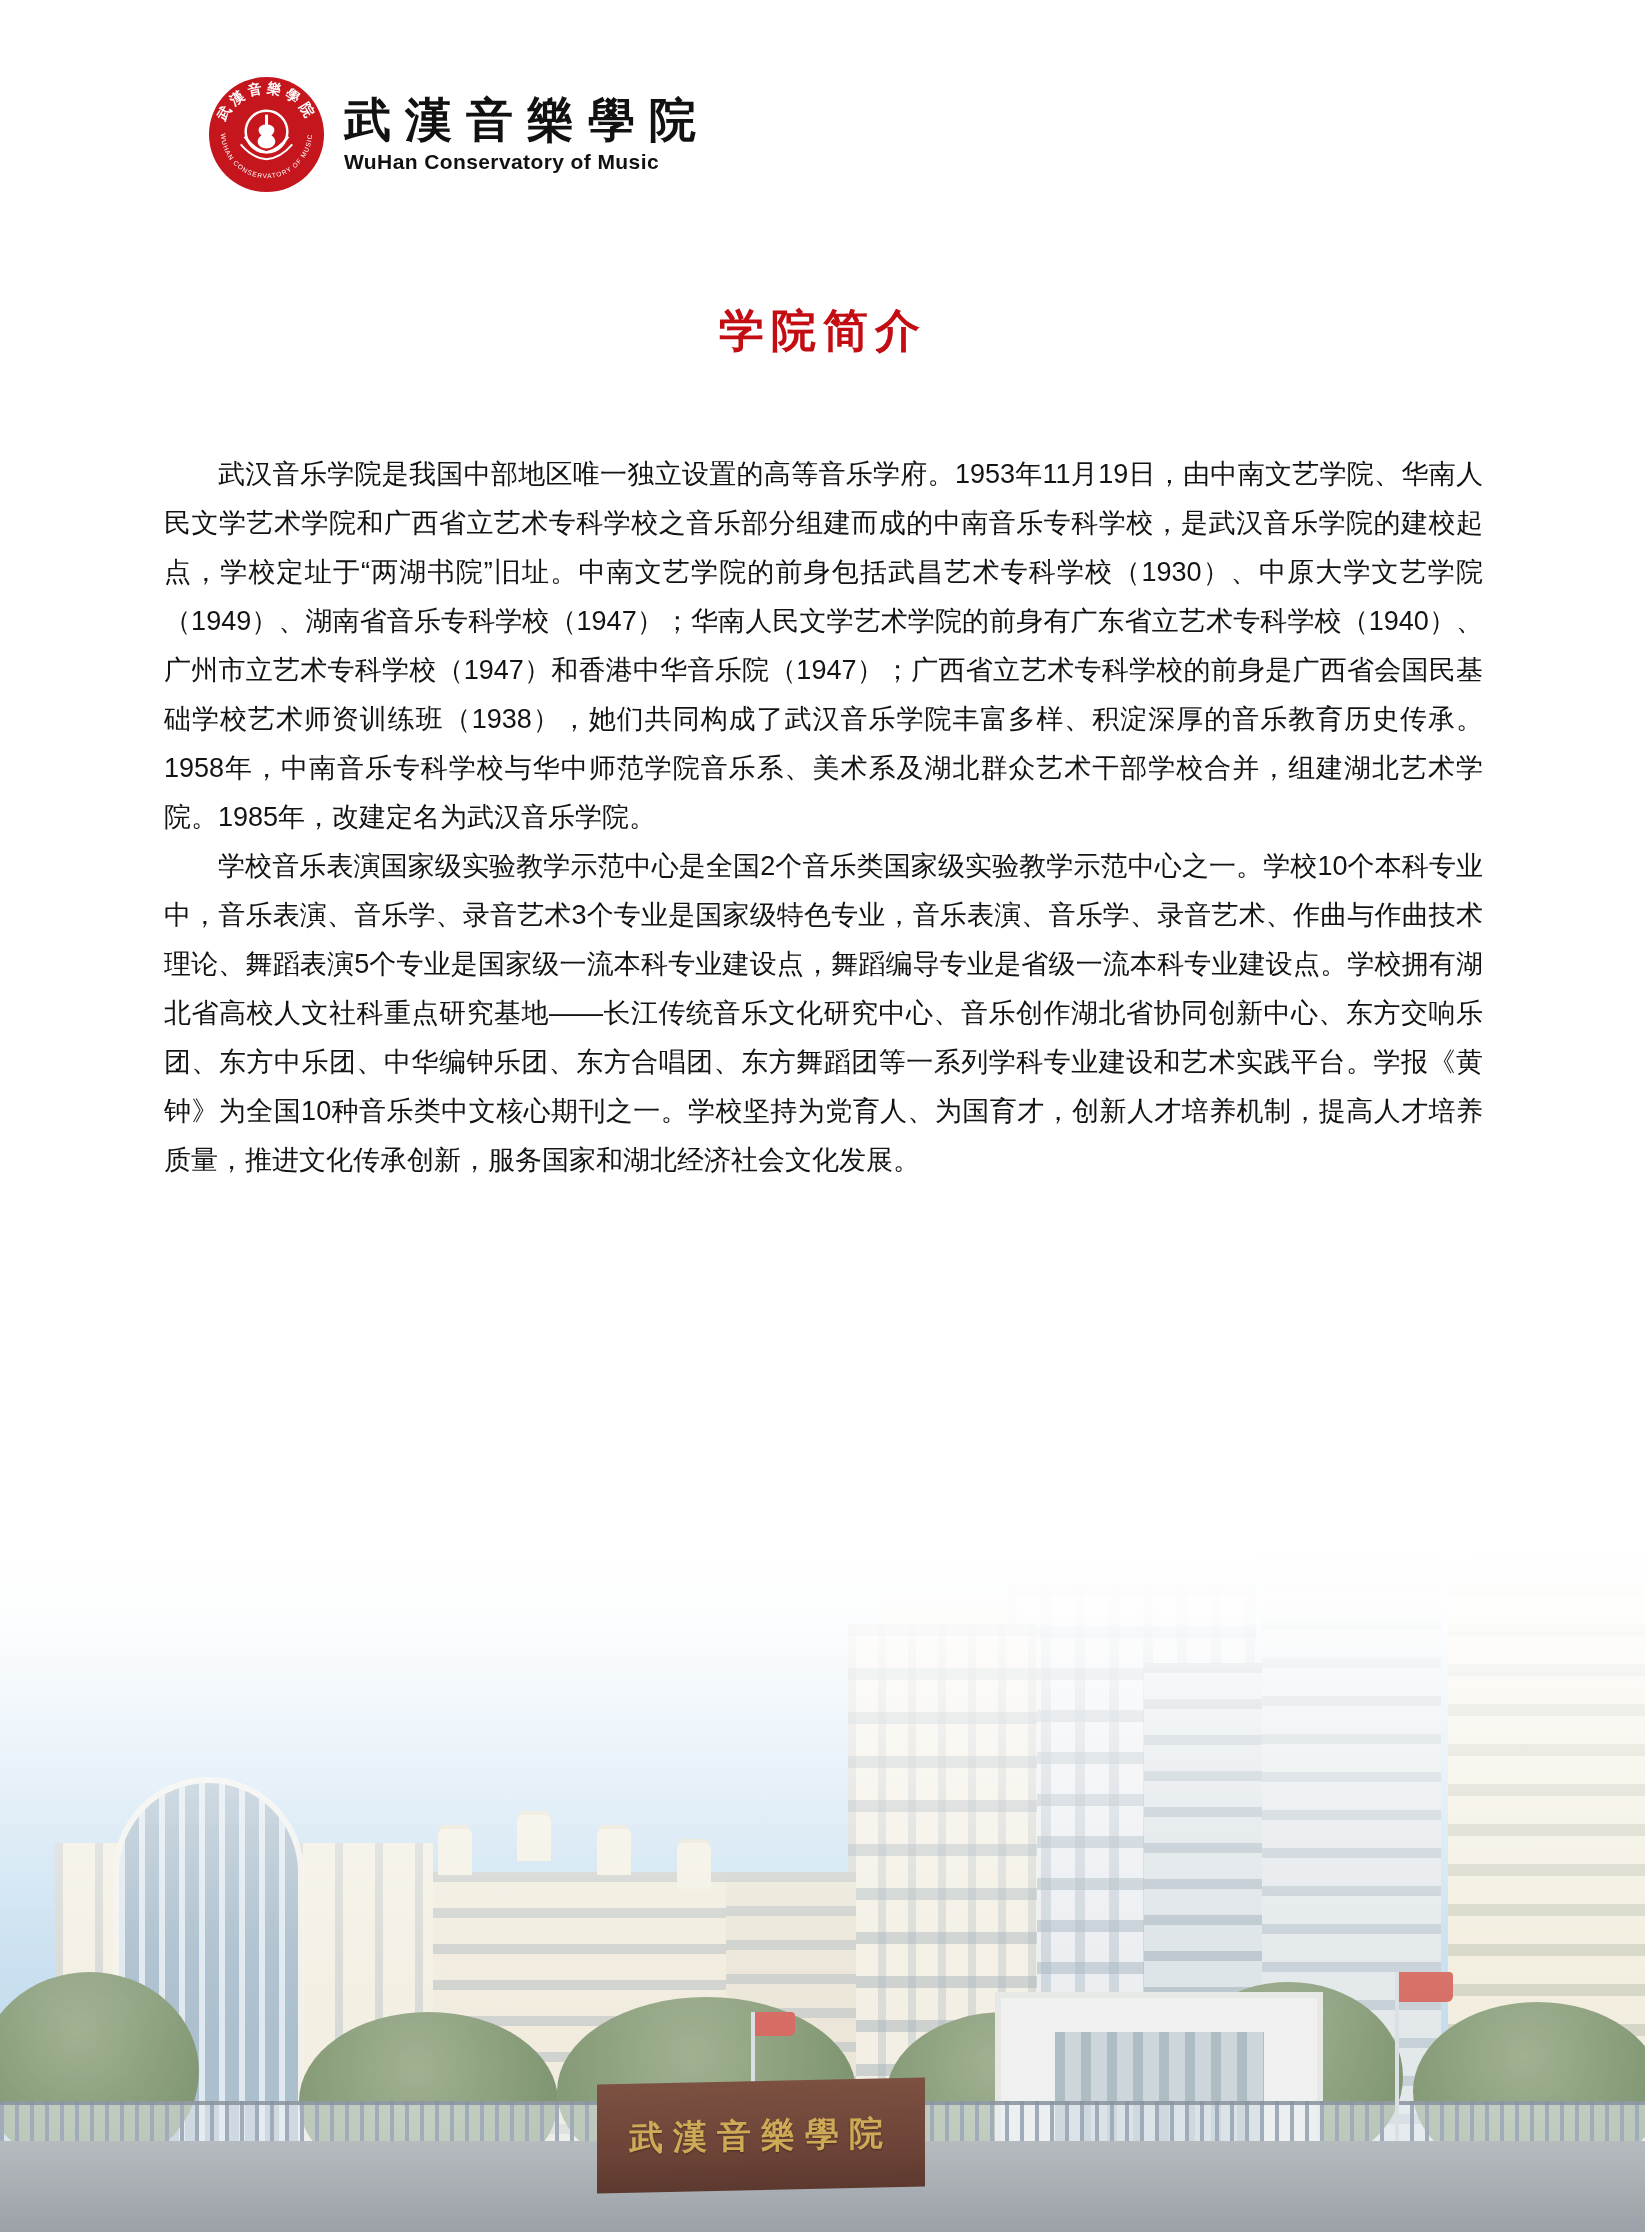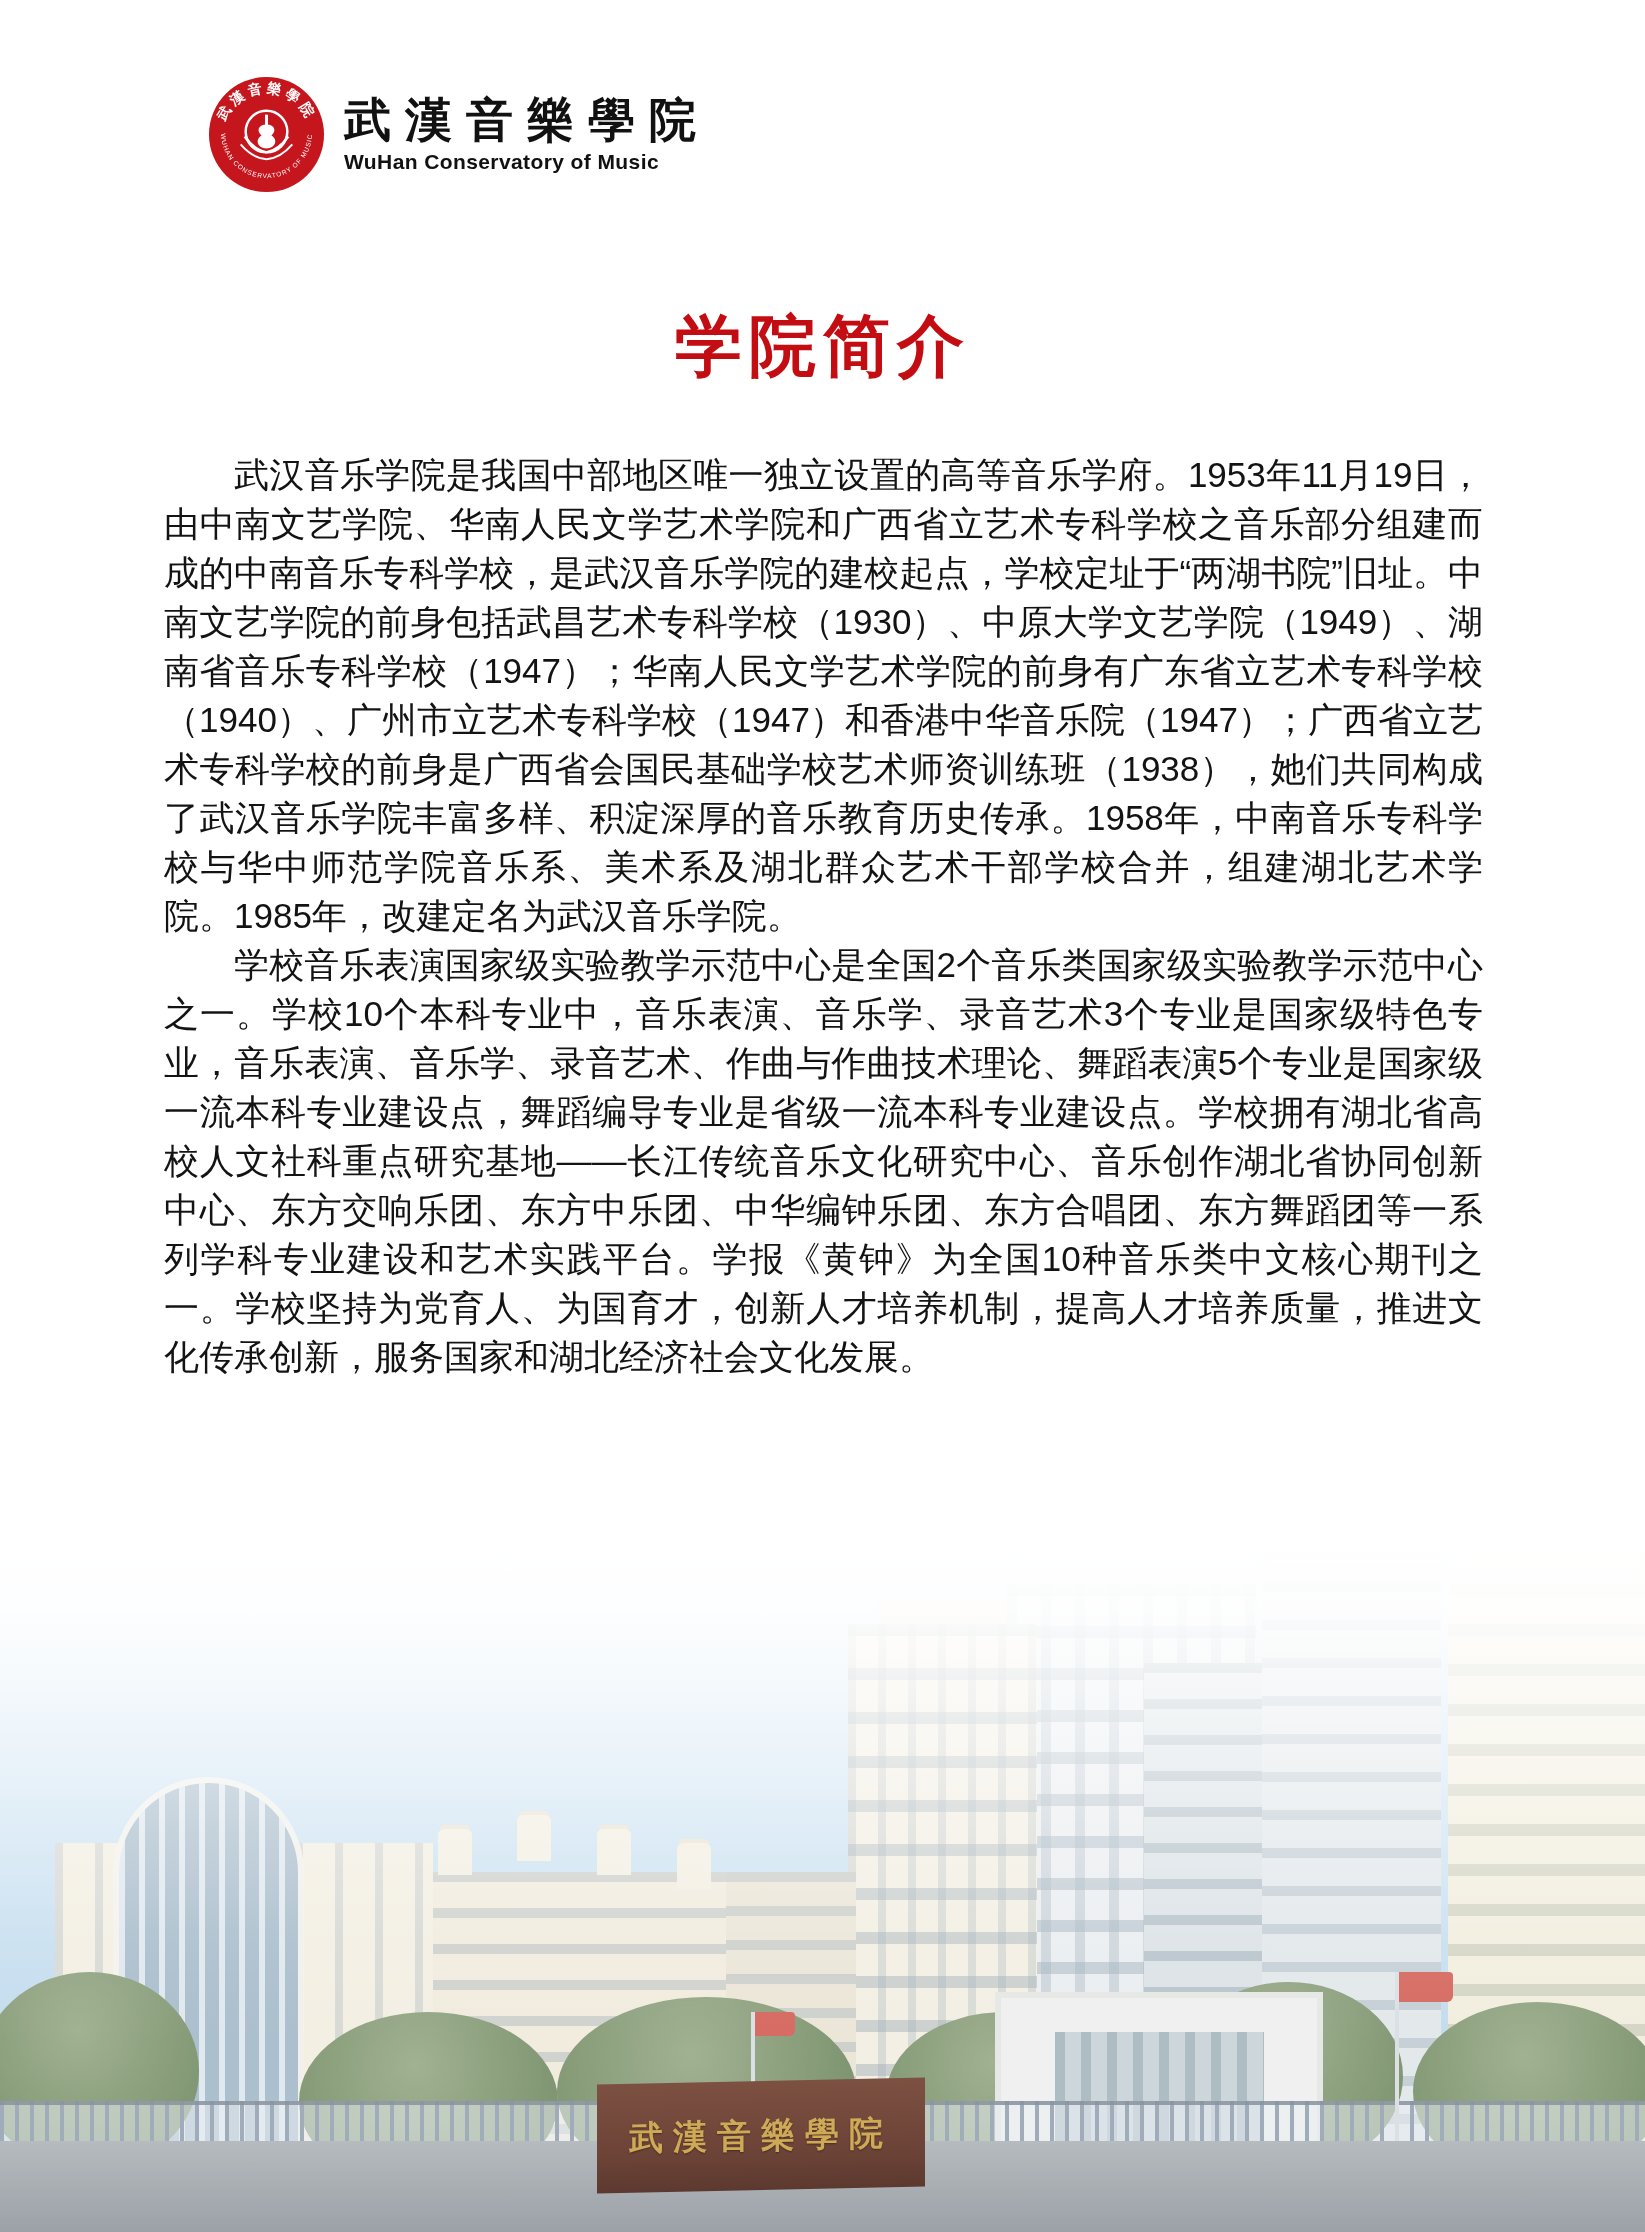--- a/index.html
+++ b/index.html
@@ -23,29 +23,29 @@
   }
   .brand-en{
     font-size:21px;font-weight:bold;color:#111;
     letter-spacing:0.4px;margin-top:4px;
   }
 
   
   .page-title{
     position:absolute;left:0;top:301px;width:100%;
     text-align:center;
-    font-size:67px;font-weight:bold;
+    font-size:45px;font-weight:bold;
     letter-spacing:7px;
     color:#c30d12;
   }
 
   
   .body-text{
     position:absolute;left:164px;top:450px;width:1319px;
-    font-size:35px;line-height:49px;
+    font-size:27px;line-height:49px;
     color:#131313;
     text-align:justify;
     z-index:3;
   }
   .body-text p{margin:0;text-indent:2em;}
 
   
   .photo{
     position:absolute;left:0;top:1544px;width:1646px;height:689px;
     z-index:1;overflow:hidden;

